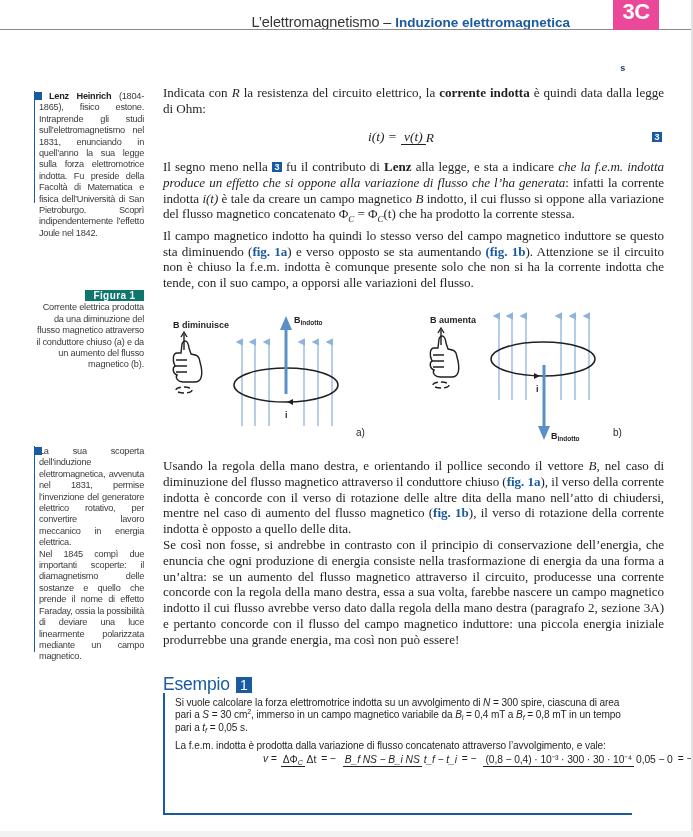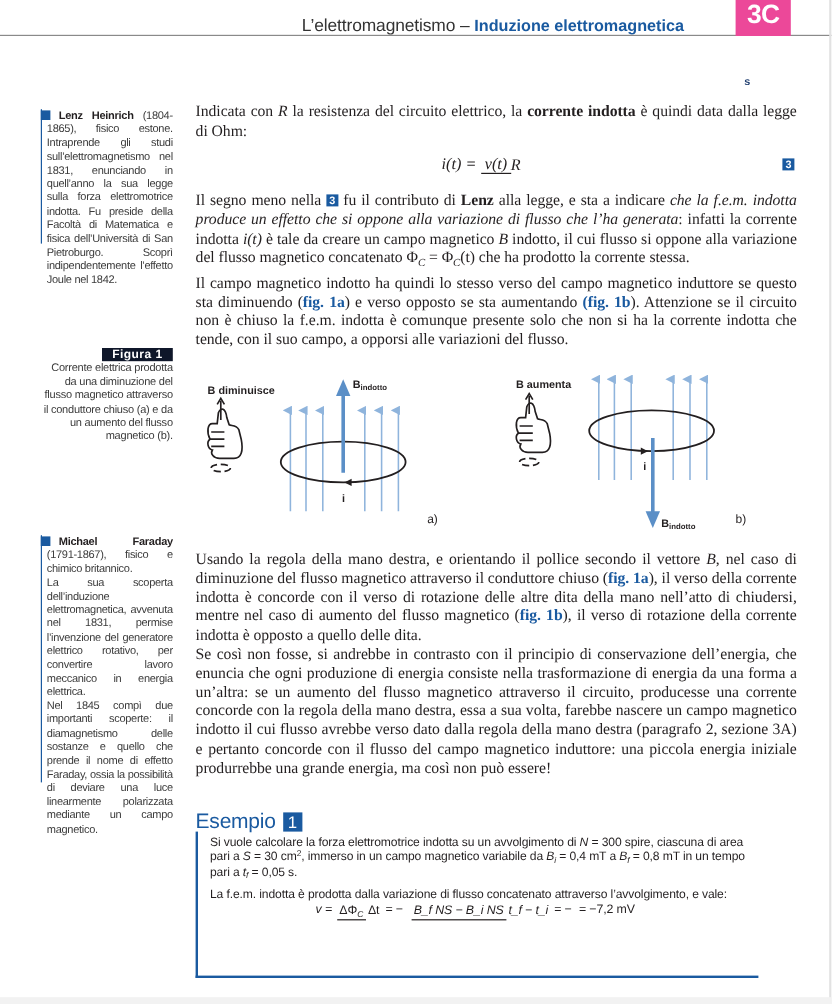--- a/index.html
+++ b/index.html
@@ -21,21 +21,21 @@
 
   
   .note { position: absolute; left: 34px; width: 110px; font-family: "Liberation Sans", sans-serif; font-size: 9.2px; line-height: 11.4px; color: #3b3b3b; text-align: justify; border-left: 1.5px solid #1a5aa0; padding-left: 4px; letter-spacing: -0.25px; }
   .note .sq { position: absolute; left: -1.5px; top: 1px; width: 8px; height: 8px; background: #1a5aa0; }
   .note .name { font-weight: bold; color: #231f20; }
   .note p { margin: 0; }
   .note p.indent1 { text-indent: 10px; }
   .note .para + .para { margin-top: 0; }
 
   .fig-caption { position: absolute; left: 34px; top: 290px; width: 110px; font-family: "Liberation Sans", sans-serif; font-size: 9.2px; line-height: 11.4px; color: #3b3b3b; text-align: right; letter-spacing: -0.2px; }
-  .fig-label { display: inline-block; background: #0f172a; color: #fff; font-weight: bold; width: 59px; text-align: center; font-size: 10px; line-height: 11px; letter-spacing: 0.4px; }
+  .fig-label { display: inline-block; background: #0f766e; color: #fff; font-weight: bold; width: 59px; text-align: center; font-size: 10px; line-height: 11px; letter-spacing: 0.4px; }
 
   
   .main { position: absolute; left: 163px; width: 501px; font-size: 13.1px; line-height: 15.8px; text-align: justify; color: #231f20; letter-spacing: -0.05px; }
   .main p { margin: 0; }
   .main b { font-weight: bold; }
   .main .ref { color: #1a5aa0; font-weight: bold; }
   .eqbox { display: inline-block; background: #1a5aa0; color: #fff; font-family: "Liberation Sans", sans-serif; font-weight: bold; font-size: 9px; line-height: 10px; width: 10px; height: 10px; text-align: center; vertical-align: 1px; }
 
   .formula { position: absolute; left: 163px; top: 120px; width: 501px; height: 34px; }
   .formula .expr { position: absolute; left: 205px; top: 0; font-size: 13.5px; font-style: italic; display: flex; align-items: center; height: 34px; }
@@ -79,21 +79,20 @@
   <p class="indent1"><span class="name">Lenz Heinrich</span><span> (1804-1865), fisico estone. Intraprende gli studi sull’elettromagnetismo nel 1831, enunciando in quell’anno la sua legge sulla forza elettromotrice indotta. Fu preside della Facoltà di Matematica e fisica dell’Università di San Pietroburgo. Scoprì indipendentemente l’effetto Joule nel 1842.</span></p>
 </div>
 
 <div class="fig-caption">
   <span class="fig-label">Figura 1</span>
   <div>Corrente elettrica prodotta da una diminuzione del flusso magnetico attraverso il conduttore chiuso (a) e da un aumento del flusso magnetico (b).</div>
 </div>
 
 <div class="note" style="top:446px; height:206px;">
   <span class="sq"></span>
-  <p class="para indent1"><span class="name">Michael Faraday</span><span> (1791-1867), fisico e chimico britannico.</span></p>
   <p class="para">La sua scoperta dell’induzione elettromagnetica, avvenuta nel 1831, permise l’invenzione del generatore elettrico rotativo, per convertire lavoro meccanico in energia elettrica.</p>
   <p class="para">Nel 1845 compì due importanti scoperte: il diamagnetismo delle sostanze e quello che prende il nome di effetto Faraday, ossia la possibilità di deviare una luce linearmente polarizzata mediante un campo magnetico.</p>
 </div>
 
 <div class="main" style="top:85px;">
   <p><span>Indicata con </span><i>R</i><span> la resistenza del circuito elettrico, la </span><b>corrente indotta</b><span> è quindi data dalla legge di Ohm:</span></p>
 </div>
 
 <div class="formula">
   <div class="expr">
@@ -194,18 +193,22 @@
     <span class="frac">
       <span class="num"><span>ΔΦ</span><sub><i>C</i></sub></span>
       <span class="den">Δt</span>
     </span>
     <span class="op">= −</span>
     <span class="frac">
       <span class="num" style="font-style:italic;">B_f NS − B_i NS</span>
       <span class="den" style="font-style:italic;">t_f − t_i</span>
     </span>
     <span class="op">= −</span>
+    <span class="frac">
+      <span class="num">(0,8 − 0,4) · 10⁻³ · 300 · 30 · 10⁻⁴</span>
+      <span class="den">0,05 − 0</span>
+    </span>
     <span class="op">= −7,2 mV</span>
   </div>
 </div>
 
 <div class="right-edge"></div>
 <div class="bottom-edge"></div>
 
 </body></html>

